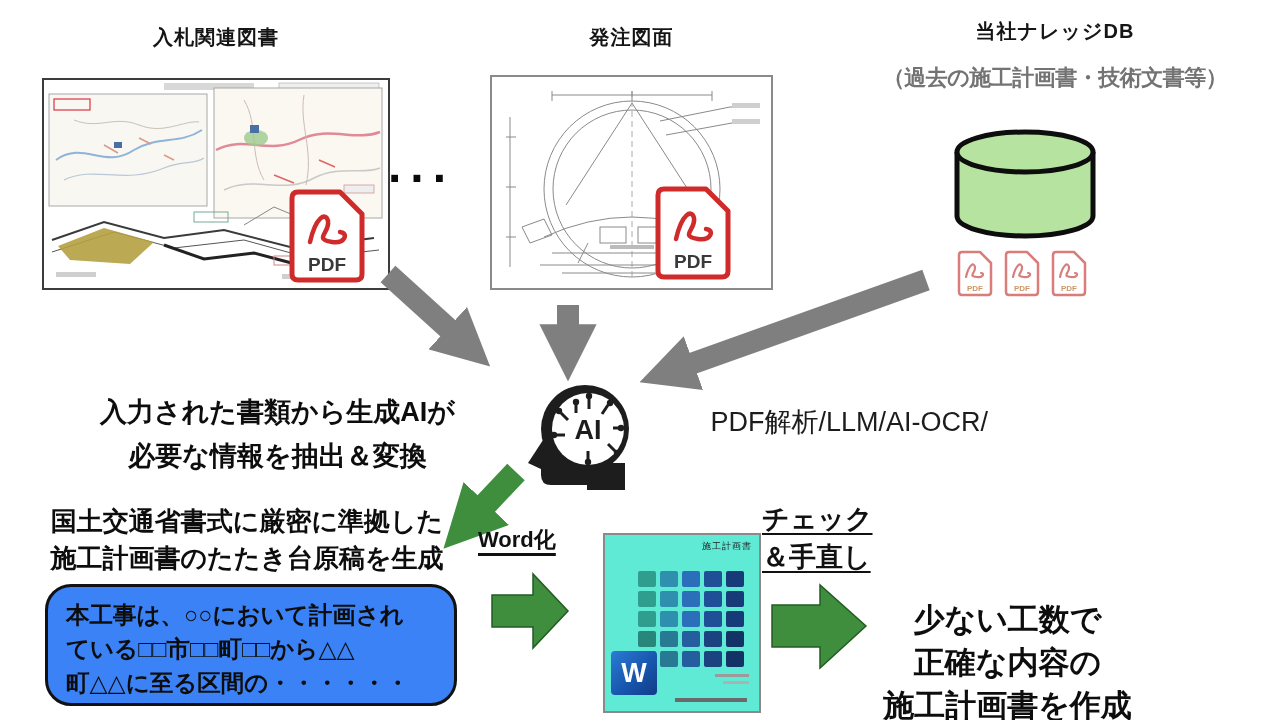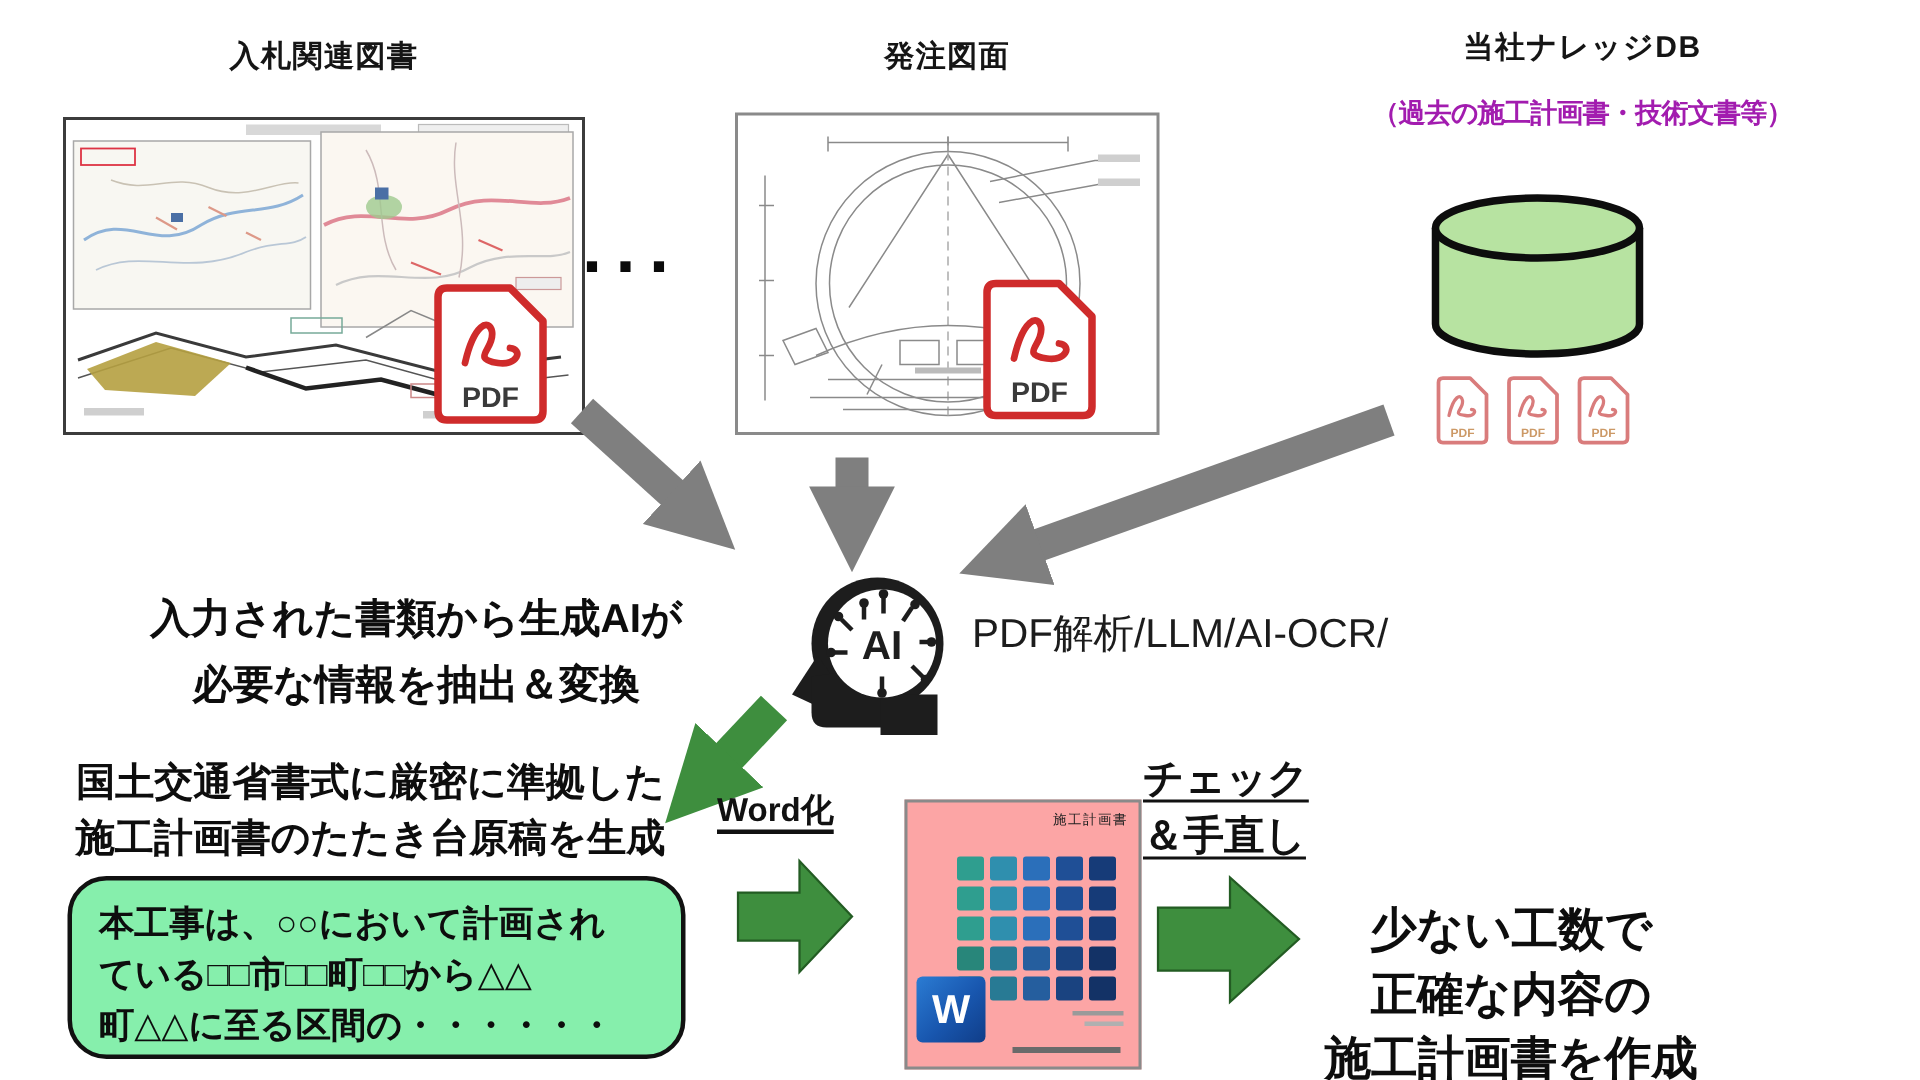--- a/index.html
+++ b/index.html
@@ -5,51 +5,51 @@
   * { margin:0; padding:0; box-sizing:border-box; }
   html,body { width:1280px; height:720px; }
   body {
     position:relative; background:#ffffff; overflow:hidden;
     font-family:"Liberation Sans","DejaVu Sans",sans-serif; color:#111;
   }
   .abs { position:absolute; }
 
   
   .sec-title { font-weight:800; font-size:20px; text-align:center; letter-spacing:1px; color:#151515; }
-  .sec-sub   { font-weight:700; font-size:18px; text-align:center; color:#a21caf; letter-spacing:-0.5px; }
+  .sec-sub   { font-weight:700; font-size:22px; text-align:center; color:#737373; letter-spacing:-0.5px; }
 
   
   .imgbox1 { left:42px; top:78px; width:348px; height:212px; border:2px solid #3c3c3c; background:#fff; }
   .imgbox2 { left:490px; top:75px; width:283px; height:215px; border:2px solid #8a8a8a; background:#fff; }
 
   .dots { left:388px; top:138px; width:90px; font-size:48px; font-weight:900; letter-spacing:9px; color:#0a0a0a; }
 
   
   .ai-left-text  { left:30px;  top:390px; width:495px; text-align:center; font-size:27px; font-weight:800; line-height:44px; color:#0d0d0d; }
-  .ai-right-text { left:648px; top:402px; width:340px; text-align:left; font-size:27px; font-weight:500; line-height:40px; color:#1c1c1c; }
+  .ai-right-text { left:648px; top:402px; width:340px; text-align:right; font-size:27px; font-weight:500; line-height:40px; color:#1c1c1c; }
   .gen-text      { left:22px;  top:503px; width:450px; text-align:center; font-size:26px; font-weight:700; line-height:37px; color:#0d0d0d; }
   .result-text   { left:860px; top:563px; width:295px; text-align:center; font-size:31px; font-weight:800; line-height:43px; color:#0d0d0d;margin-top:35px; }
 
   .bubble {
     left:45px; top:584px; width:412px; height:122px;
-    border:3.5px solid #111; border-radius:26px; background:#86efac;
+    border:3.5px solid #111; border-radius:26px; background:#3b82f6;
     padding:11px 14px 0 18px; font-size:23.5px; font-weight:600; line-height:34px; color:#0d0d0d;
   }
 
   .word-label {
     left:478px; top:525px; font-size:22px; font-weight:600; color:#111;
     text-decoration:underline; text-decoration-thickness:2.5px; text-underline-offset:6px;
   }
   .check-label {
     left:762px; top:500px; width:118px; text-align:left; font-size:27px; font-weight:600; line-height:38px; color:#111;
     text-decoration:underline; text-decoration-thickness:2px; text-underline-offset:5px;
   }
 
   
-  .doc { left:603px; top:533px; width:158px; height:180px; border:2px solid #8a8a8a; background:#fca5a5; }
+  .doc { left:603px; top:533px; width:158px; height:180px; border:2px solid #8a8a8a; background:#5eead4; }
   .doc-title { position:absolute; top:5px; right:7px; font-size:9px; color:#222; letter-spacing:1px; }
   .stamp-grid { position:absolute; top:36px; left:33px; width:110px; display:grid; grid-template-columns:repeat(5,18px); grid-auto-rows:16px; gap:4px; }
   .stamp-grid i { display:block; border-radius:2px; }
   .stamp-grid i:nth-child(5n+1){ background:#2f9e8f; }
   .stamp-grid i:nth-child(5n+2){ background:#2f8fae; }
   .stamp-grid i:nth-child(5n+3){ background:#2b6fba; }
   .stamp-grid i:nth-child(5n+4){ background:#1f4f96; }
   .stamp-grid i:nth-child(5n+5){ background:#163b78; }
   .stamp-grid i:nth-child(n+16){ filter:brightness(0.85); }
   .word-icon {

